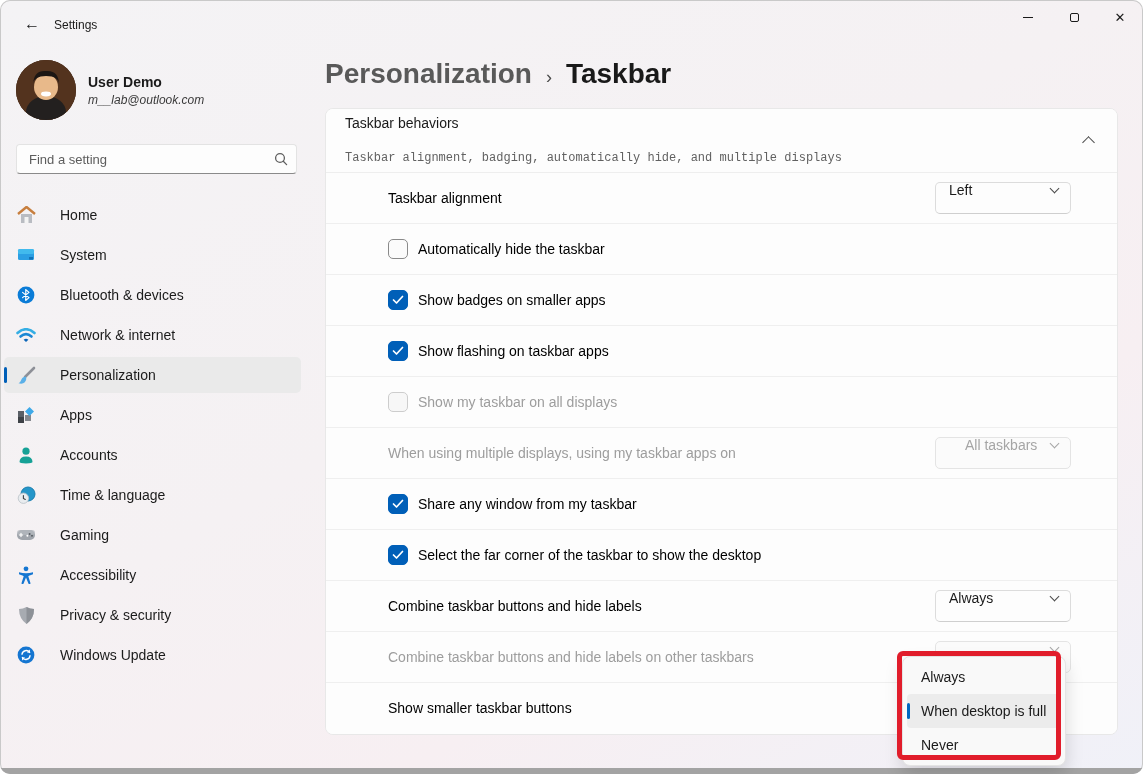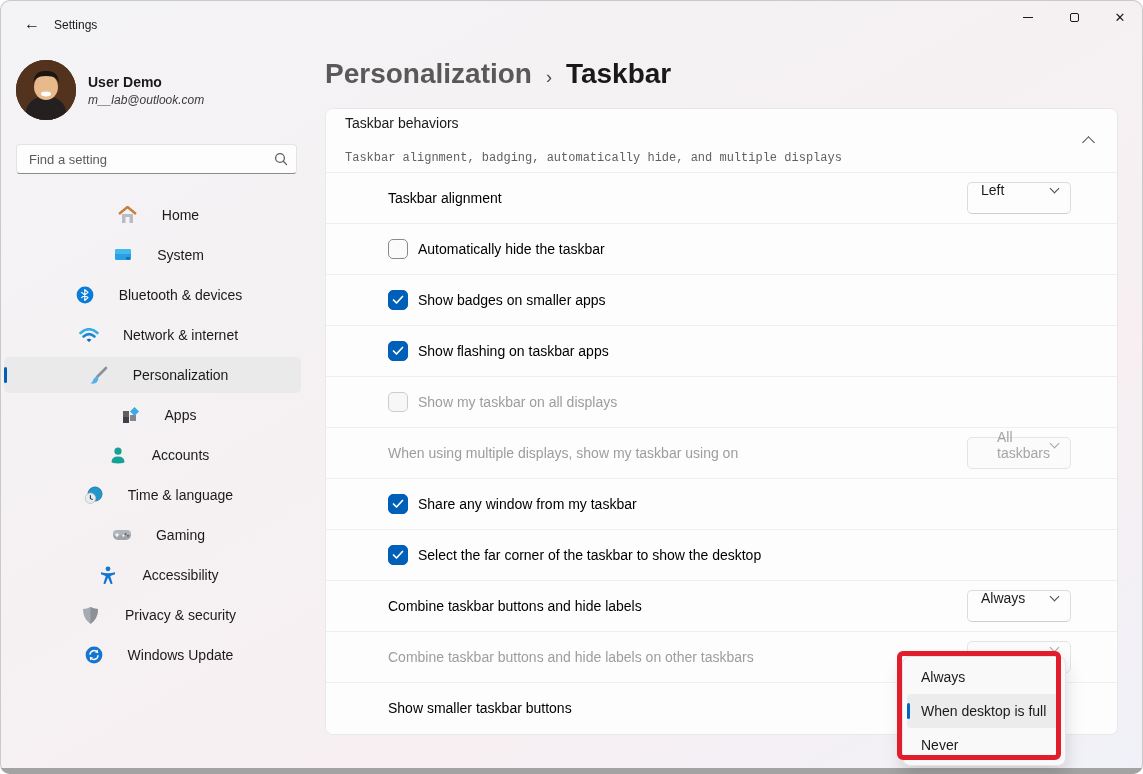--- a/index.html
+++ b/index.html
@@ -29,21 +29,21 @@
   .profile-email { font-size:12px; color:#3a3a3a; margin-top:3px;font-style:italic; }
   .searchbox { position:absolute; top:96px; left:16px; width:281px; height:30px; background:#fdfdfd;
     border:1px solid #e3e3e3; border-bottom:1px solid #8a8a8a; border-radius:4px;
     display:flex; align-items:center; }
   .searchbox input { flex:1; border:none; outline:none; background:transparent; font-size:13px; color:#1a1a1a;
     padding:0 8px 0 12px; font-family:inherit; }
   .searchbox input::placeholder { color:#5c5c5c; }
   .search-icon { width:30px; display:flex; align-items:center; justify-content:center; }
   .nav { position:absolute; top:149px; left:4px; width:297px; }
   .nav-item { position:relative; height:36px; margin:0 0 4px 0; border-radius:5px; display:flex; align-items:center;
-    padding-left:12px; gap:24px; cursor:pointer;justify-content:center; }
+    padding-left:12px; gap:24px; cursor:pointer; }
   .nav-item.selected { background:#eaeaea; }
   .nav-item.selected::before { content:""; position:absolute; left:0; top:10px; width:3px; height:16px;
     border-radius:2px; background:#005FB8; }
   .nicon { width:20px; height:20px; display:flex; align-items:center; justify-content:center; flex:0 0 auto; }
   .nlabel { font-size:14px; color:#1b1b1b; }
   
   .breadcrumb { position:absolute; left:325px; top:58px; display:flex; align-items:baseline; gap:14px; }
   .bc-parent { font-size:28px; font-weight:600; color:#595959; cursor:pointer; }
   .bc-sep { font-size:18px; color:#4a4a4a; }
   .bc-current { font-size:28px; font-weight:600; color:#191919; }
@@ -60,21 +60,21 @@
   .chev.down { transform:rotate(45deg); margin-top:-3px; }
   .row { height:51.2px; display:flex; align-items:center; padding:0 46px 0 62px; border-bottom:1px solid #efefef;
     background:#fdfdfd; }
   .row:last-child { border-bottom:none; }
   .row .rlabel { flex:1; font-size:14px; color:#000000; }
   .row.disabled .rlabel { color:#9d9d9d; }
   .checkbox { width:20px; height:20px; border-radius:5px; margin-right:10px; flex:0 0 auto; cursor:pointer;
     border:1px solid #8a8a8a; background:#fbfbfb; display:flex; align-items:center; justify-content:center; }
   .checkbox.checked { background:#005FB8; border-color:#005FB8; }
   .row.disabled .checkbox { border-color:#cdcdcd; background:#f7f7f7; }
-  .select { width:104px; height:32px; background:#fdfdfd; border:1px solid #dcdcdc; border-bottom-color:#cfcfcf;
+  .select { width:136px; height:32px; background:#fdfdfd; border:1px solid #dcdcdc; border-bottom-color:#cfcfcf;
     border-radius:5px; display:flex; align-items:center; padding:0 12px 16px 13px; cursor:pointer; flex:0 0 auto; }
   .select .sval { flex:1; font-size:14px; color:#1b1b1b; }
   .select .chev { width:7px; height:7px; }
   .row.disabled .select { cursor:default; background:#fbfbfb; border-color:#e4e4e4; }
   .row.disabled .select .sval { color:#a5a5a5;margin-left:16px; }
   .row.disabled .select .chev { border-color:#a5a5a5; }
   
   .flyout { position:absolute; left:902px; top:656px; width:164px; height:110px; background:#f9f9f9;
     border:1px solid #e4e4e4; border-radius:8px; box-shadow:0 8px 18px rgba(0,0,0,.15);
     padding:3px 4px; display:flex; flex-direction:column; z-index:30; }
@@ -308,21 +308,21 @@
       </div>
       <span class="rlabel">Show flashing on taskbar apps</span>
     </div>
 
     <div class="row disabled">
       <div class="checkbox"></div>
       <span class="rlabel">Show my taskbar on all displays</span>
     </div>
 
     <div class="row disabled">
-      <span class="rlabel">When using multiple displays, show my taskbar using on</span>
+      <span class="rlabel">When using multiple displays, using my taskbar apps on</span>
       <div class="select">
         <span class="sval">All taskbars</span>
         <span class="chev down"></span>
       </div>
     </div>
 
     <div class="row">
       <div class="checkbox checked">
         <svg width="12" height="10" viewBox="0 0 12 10">
             <path d="M1.5 5 L4.5 8 L10.5 1.5" fill="none" stroke="#fff" stroke-width="1.7" stroke-linecap="round" stroke-linejoin="round"></path>

